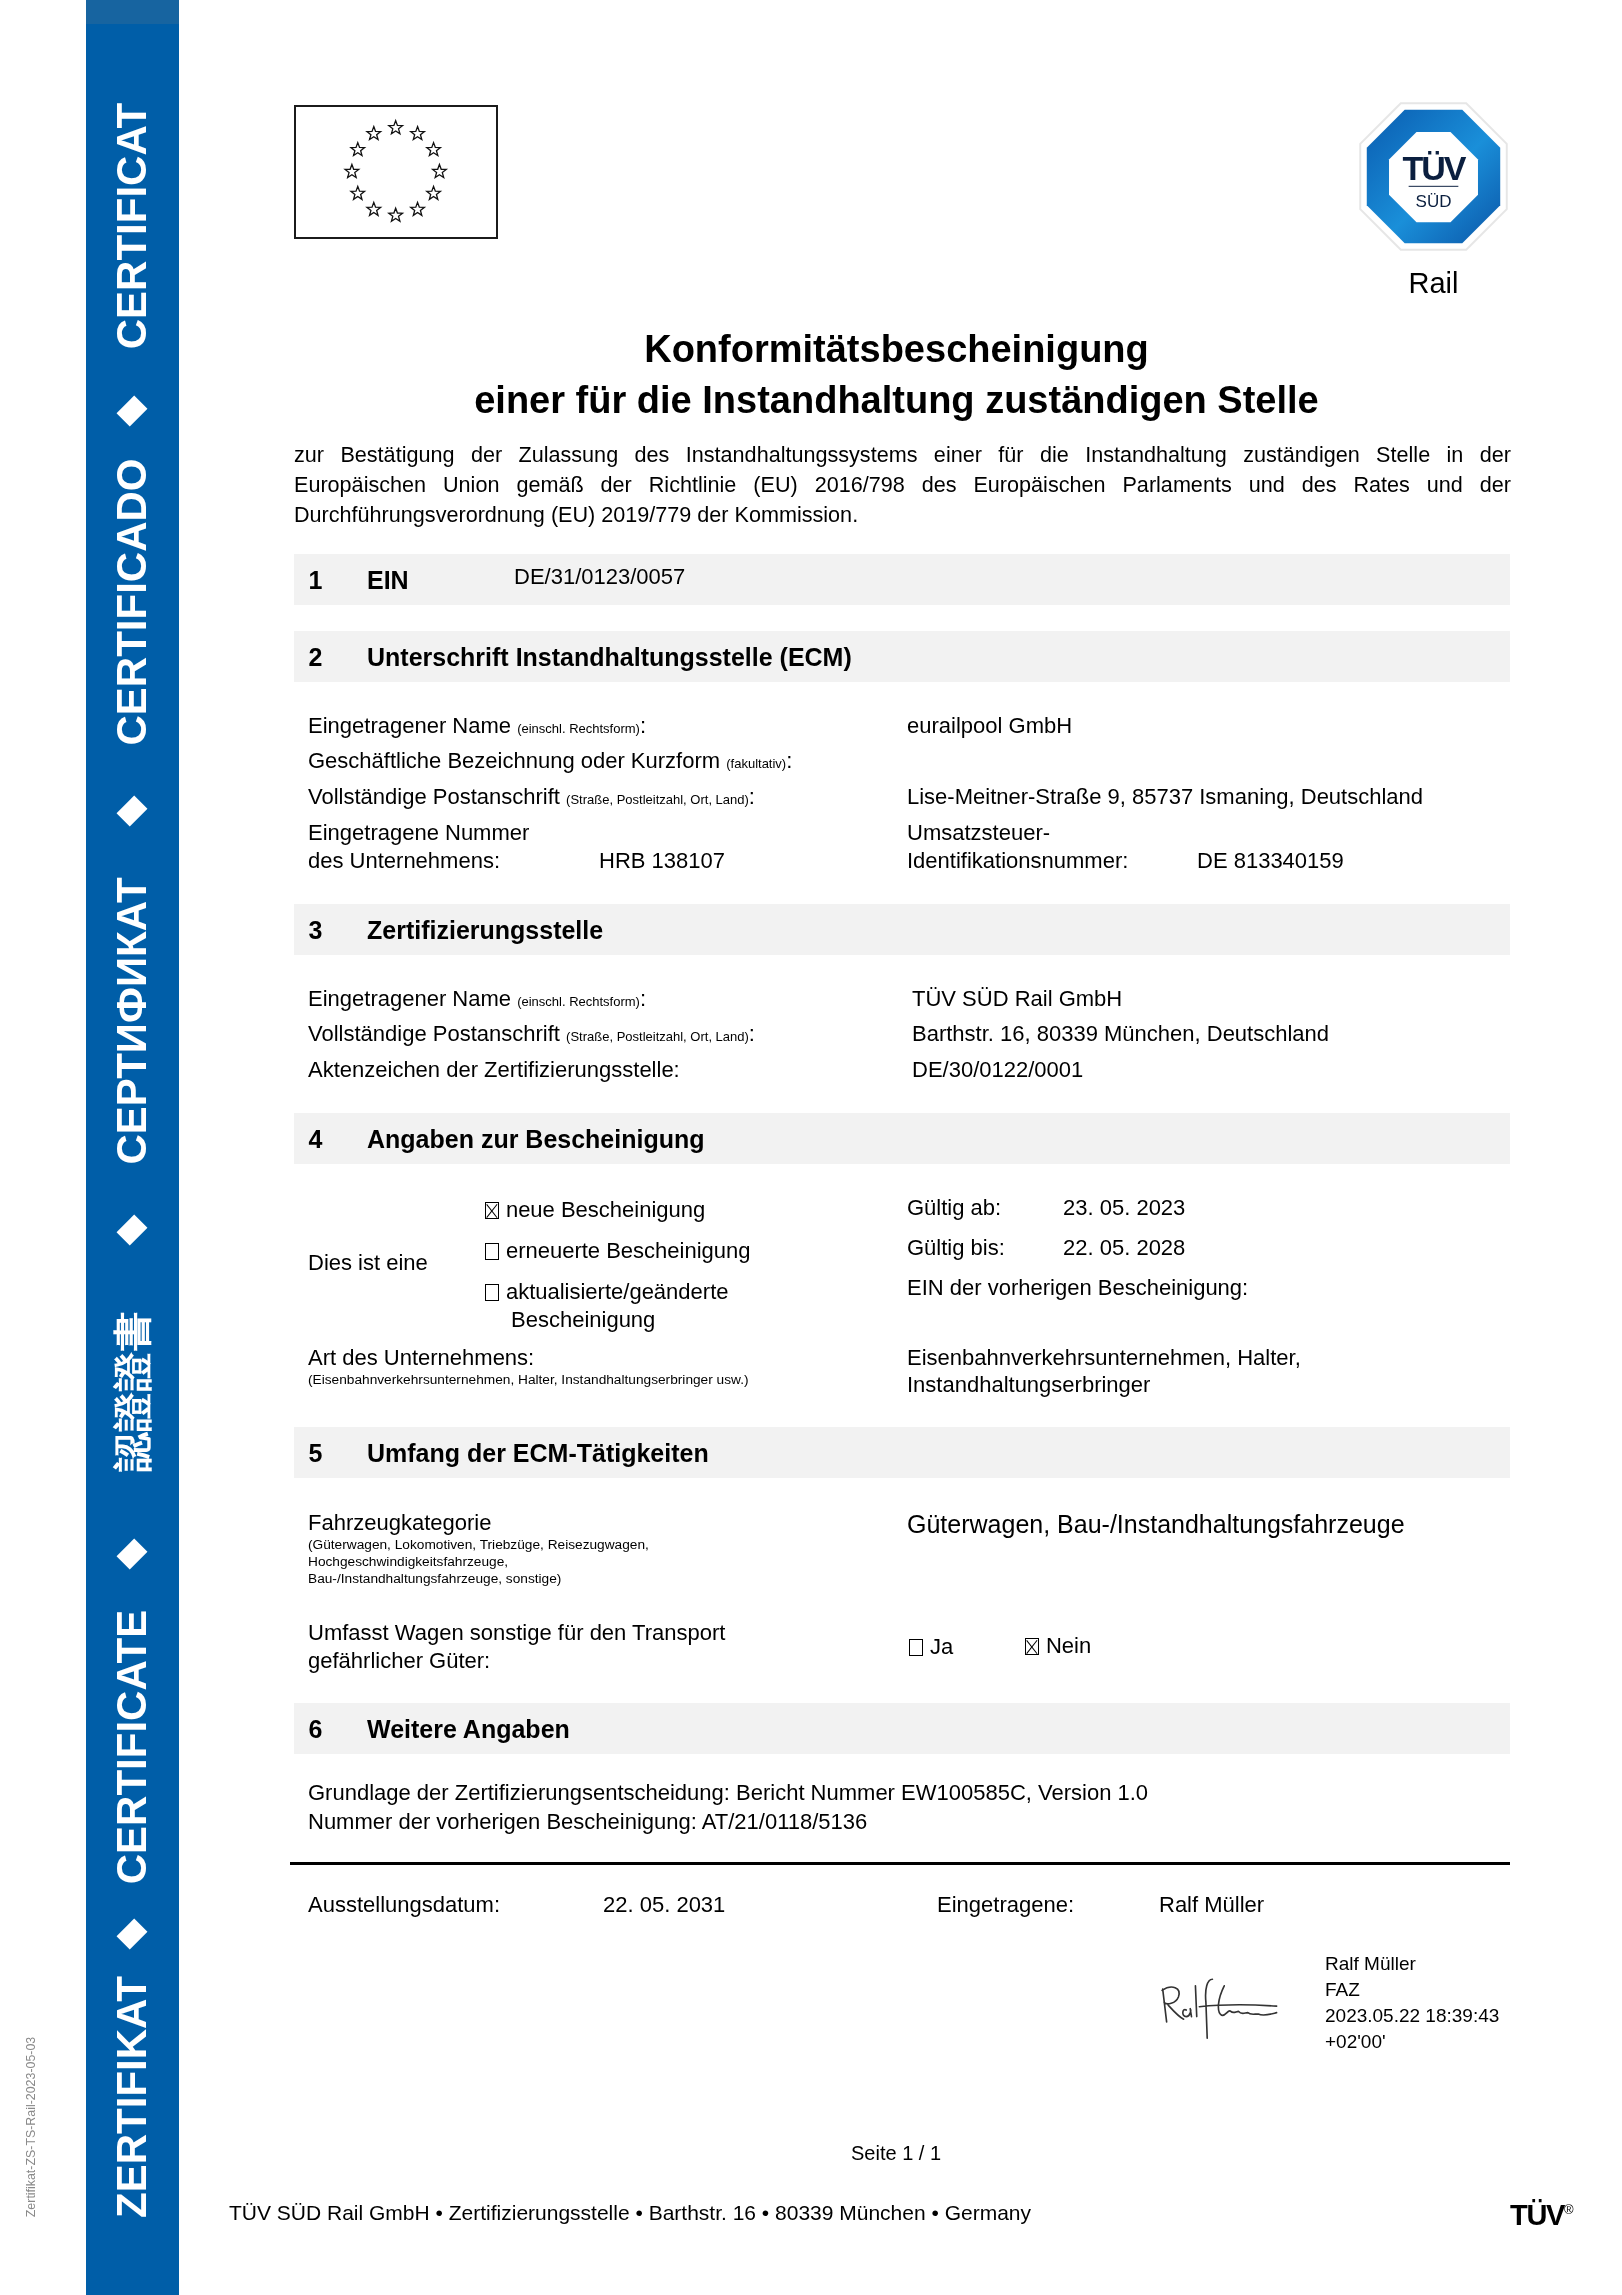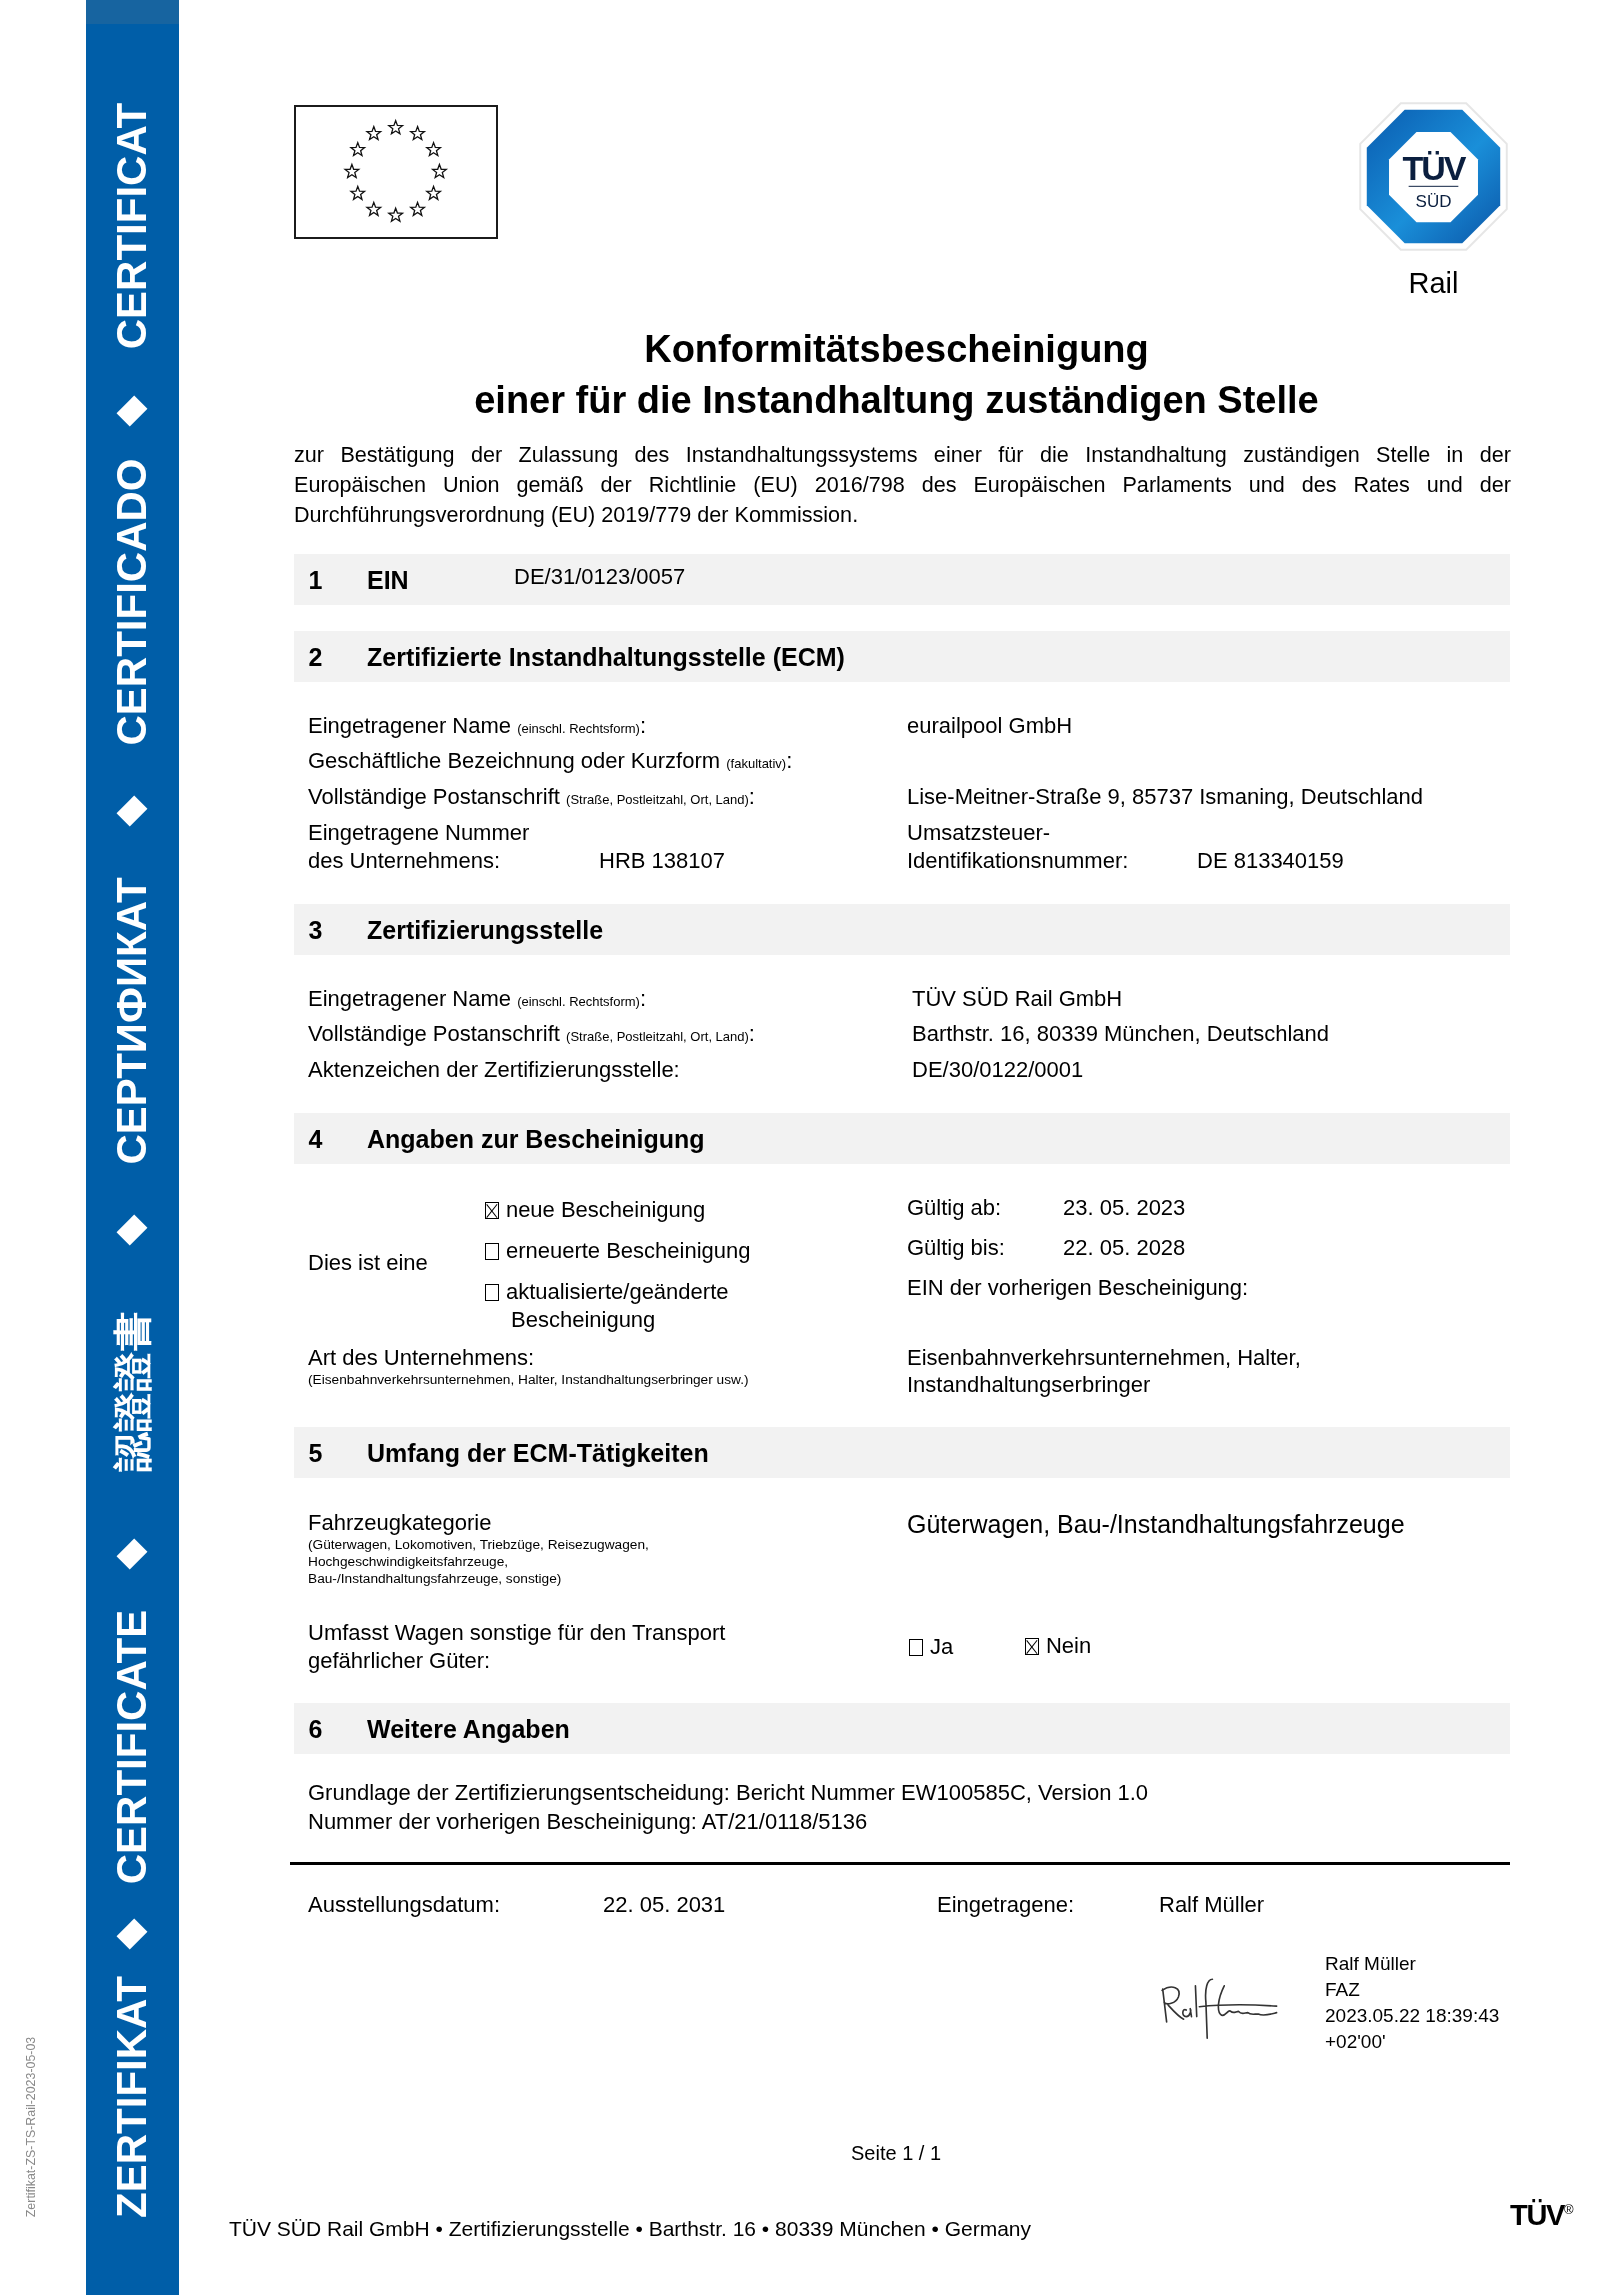--- a/index.html
+++ b/index.html
@@ -72,21 +72,21 @@
     content:""; position:absolute; left: 50%; top: 50%; width: 1.3px; height: 17px; background:#000;
   }
   .cb.checked::before { transform: translate(-50%,-50%) rotate(38deg); }
   .cb.checked::after { transform: translate(-50%,-50%) rotate(-38deg); }
 
   #divider { position:absolute; left: 290px; top: 1862px; width: 1220px; height: 2.6px; background: #000; }
 
   .sig { position:absolute; left: 1325px; font-size: 19px; white-space: nowrap; line-height: 1; }
 
   #page-no { position:absolute; left: 851px; top: 2142px; font-size: 20px; }
-  #footer-text { position:absolute; left: 229px; top: 2201px; font-size: 21px; white-space:nowrap;margin-top:16px; }
+  #footer-text { position:absolute; left: 229px; top: 2201px; font-size: 21px; white-space:nowrap; }
   #footer-tuv { position:absolute; left: 1510px; top: 2199px; font-size: 29px; font-weight: bold; letter-spacing: -1.3px; }
   #footer-tuv sup { font-size: 13px; font-weight: normal; letter-spacing: 0; }
 </style>
 </head>
 <body>
 
 <div id="band">
   <div class="topcap"></div>
   <div class="vtext" style="top:226px">CERTIFICAT</div>
   <div class="diamond" style="top:411px"></div>
@@ -141,21 +141,21 @@
 <div id="intro">zur Bestätigung der Zulassung des Instandhaltungssystems einer für die Instandhaltung zuständigen Stelle in der Europäischen Union gemäß der Richtlinie (EU) 2016/798 des Europäischen Parlaments und des Rates und der Durchführungsverordnung (EU) 2019/779 der Kommission.</div>
 
 <div class="sec" style="top:554px">
   <span class="num">1</span>
   <span class="lbl">EIN</span>
   <span class="val">DE/31/0123/0057</span>
 </div>
 
 <div class="sec" style="top:631px">
   <span class="num">2</span>
-  <span class="lbl">Zertifizierte Instandhaltungsstelle (ECM)</span>
+  <span class="lbl">Unterschrift Instandhaltungsstelle (ECM)</span>
 </div>
 <div class="t" style="left:308px;top:715px"><span>Eingetragener Name</span> <small>(einschl. Rechtsform)</small>:</div>
 <div class="t" style="left:907px;top:715px">eurailpool GmbH</div>
 <div class="t" style="left:308px;top:750px"><span>Geschäftliche Bezeichnung oder Kurzform</span> <small>(fakultativ)</small>:</div>
 <div class="t" style="left:907px;top:750px"></div>
 <div class="t" style="left:308px;top:786px"><span>Vollständige Postanschrift</span> <small>(Straße, Postleitzahl, Ort, Land)</small>:</div>
 <div class="t" style="left:907px;top:786px">Lise-Meitner-Straße 9, 85737 Ismaning, Deutschland</div>
 <div class="t" style="left:308px;top:822px">Eingetragene Nummer</div>
 <div class="t" style="left:308px;top:850px">des Unternehmens:</div>
 <div class="t" style="left:599px;top:850px">HRB 138107</div>

